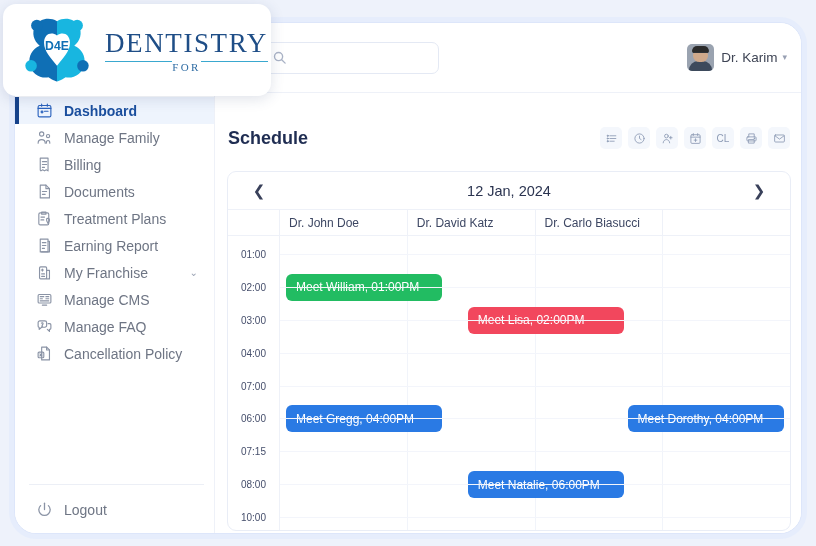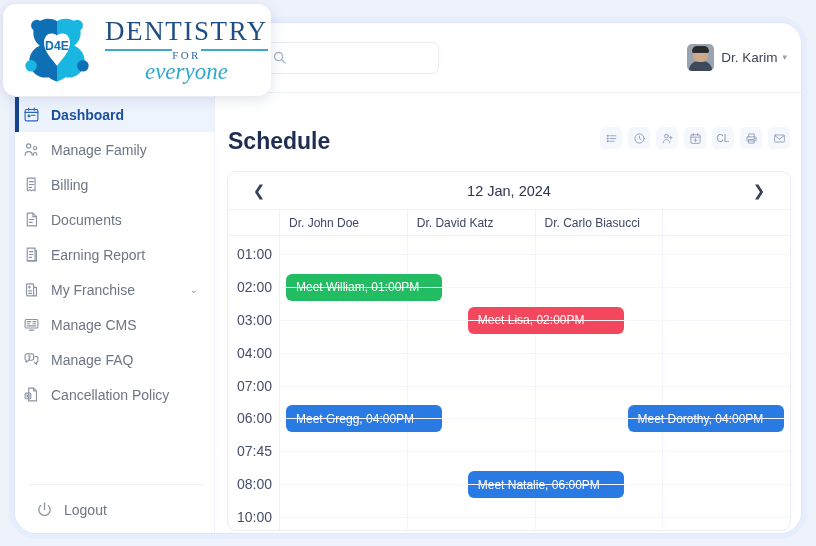--- a/index.html
+++ b/index.html
@@ -120,22 +120,22 @@
     width: 200px; height: 442px;
     background: #ffffff;
     border-right: 1px solid #eef1f8;
   }
   .nav { padding-top: 4px; }
   .nav-item {
     position: relative;
     display: flex;
     align-items: center;
     gap: 11px;
-    height: 35px;
-    padding-left: 8px;
+    height: 27px;
+    padding-left: 21px;
     cursor: pointer;
     color: #6e7584;
     font-size: 14px;
   }
   .nav-item.active {
     background: #eef4fd;
     color: #1b4f9e;
     font-weight: bold;
   }
   .nav-item.active::before {
@@ -186,21 +186,21 @@
     position: absolute;
     left: 200px; top: 70px;
     width: 588px; height: 442px;
     background: #ffffff;
     overflow: hidden;
   }
 
   .page-title {
     position: absolute;
     left: 13px; top: 35px;
-    font-size: 23px;
+    font-size: 18px;
     font-weight: bold;
     color: #1f2d52;
   }
 
   .tools {
     position: absolute;
     right: 13px; top: 34px;
     display: flex;
     gap: 6px;
   }
@@ -284,22 +284,22 @@
     height: 295px;
     display: flex;
   }
   .time-col {
     width: 52px; flex: none;
     border-right: 1px solid #eef1f8;
     position: relative;
   }
   .time-label {
     position: absolute;
-    right: 7px;
-    font-size: 14px;
+    right: 13px;
+    font-size: 10px;
     color: #454e6b;
     transform: translateY(-50%);
     white-space: nowrap;
   }
   .day-col {
     flex: 1;
     border-right: 1px solid #f1f4fa;
     position: relative;
   }
   .day-col:last-child { border-right: none; }
@@ -434,20 +434,31 @@
           </div>
           <div class="nav-item">
             <span class="nav-ico">
               <svg viewBox="0 0 24 24" fill="none" stroke="currentColor" stroke-width="1.6" stroke-linecap="round" stroke-linejoin="round">
                 <path d="M6 3h8l5 5v13H6z"></path>
                 <path d="M14 3v5h5"></path>
                 <path d="M9 12h6M9 16h4"></path>
               </svg>
             </span>
             <span class="nav-label">Documents</span>
+          </div>
+          <div class="nav-item">
+            <span class="nav-ico">
+              <svg viewBox="0 0 24 24" fill="none" stroke="currentColor" stroke-width="1.6" stroke-linecap="round" stroke-linejoin="round">
+                <rect x="4" y="4" width="14" height="17" rx="2"></rect>
+                <path d="M8 3h6v3H8z"></path>
+                <path d="M7 10h5M7 14h4"></path>
+                <path d="M16 12c1.2-.8 3 0 3 2s-1.4 3.5-2 5c-.5-1.5-2-3-2-5s.5-2.4 1-2z"></path>
+              </svg>
+            </span>
+            <span class="nav-label">Treatment Plans</span>
           </div>
           <div class="nav-item">
             <span class="nav-ico">
               <svg viewBox="0 0 24 24" fill="none" stroke="currentColor" stroke-width="1.6" stroke-linecap="round" stroke-linejoin="round">
                 <path d="M6 3h11v18H6z"></path>
                 <path d="M17 6h2v15H8"></path>
                 <path d="M9 8h5M9 12h5M9 16h3"></path>
               </svg>
             </span>
             <span class="nav-label">Earning Report</span>
@@ -598,21 +609,21 @@
               </div>
             </div>
           <div class="body-grid" id="body-grid">
             <div class="time-col" id="time-col">
                 <div class="time-label" style="top: 18px;">01:00</div>
                 <div class="time-label" style="top: 50.875px;">02:00</div>
                 <div class="time-label" style="top: 83.75px;">03:00</div>
                 <div class="time-label" style="top: 116.625px;">04:00</div>
                 <div class="time-label" style="top: 149.5px;">07:00</div>
                 <div class="time-label" style="top: 182.375px;">06:00</div>
-                <div class="time-label" style="top: 215.25px;">07:45</div>
+                <div class="time-label" style="top: 215.25px;">07:15</div>
                 <div class="time-label" style="top: 248.125px;">08:00</div>
                 <div class="time-label" style="top: 281px;">10:00</div>
               </div>
           <div class="day-col">
                 <div class="event" style="background: rgb(34, 188, 98); top: 37.875px; left: 6px; width: 156px;">Meet William, 01:00PM</div>
                 <div class="event" style="background: rgb(42, 122, 228); top: 169.375px; left: 6px; width: 156px;">Meet Gregg, 04:00PM</div>
               </div>
               <div class="day-col">
                 <div class="event" style="background: rgb(242, 71, 93); top: 70.75px; left: 60px; width: 156px;">Meet Lisa, 02:00PM</div>
                 <div class="event" style="background: rgb(42, 122, 228); top: 235.125px; left: 60px; width: 156px;">Meet Natalie, 06:00PM</div>
@@ -648,17 +659,16 @@
       <path d="M50 30 C42 24 32 28 32 40 C32 52 42 62 50 72 C58 62 68 52 68 40 C68 28 58 24 50 30 Z" fill="#ffffff"></path>
       <text x="50" y="50" text-anchor="middle" font-family="Liberation Sans, sans-serif" font-size="17" font-weight="bold" fill="#0f6fb5">D4E</text>
     </svg>
     <div class="logo-text">
       <div class="logo-word">DENTISTRY</div>
       <div class="logo-for-row">
         <span class="logo-rule"></span>
         <span class="logo-for">FOR</span>
         <span class="logo-rule"></span>
       </div>
-      <div class="logo-every">everyone</div>
     </div>
   </div>
 
 </div>
 
 </body></html>

